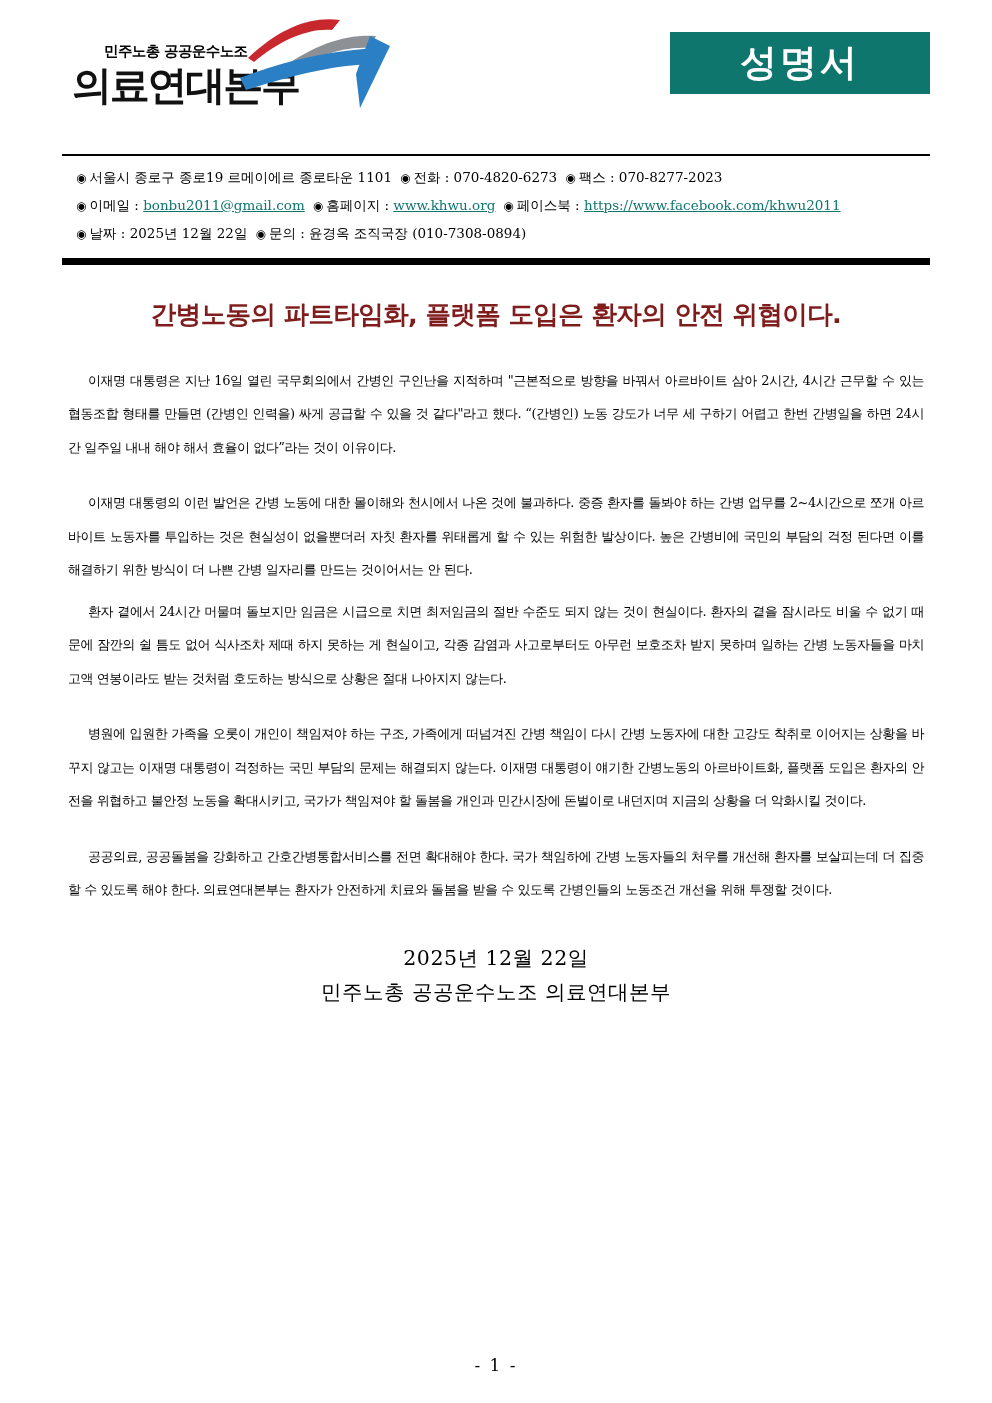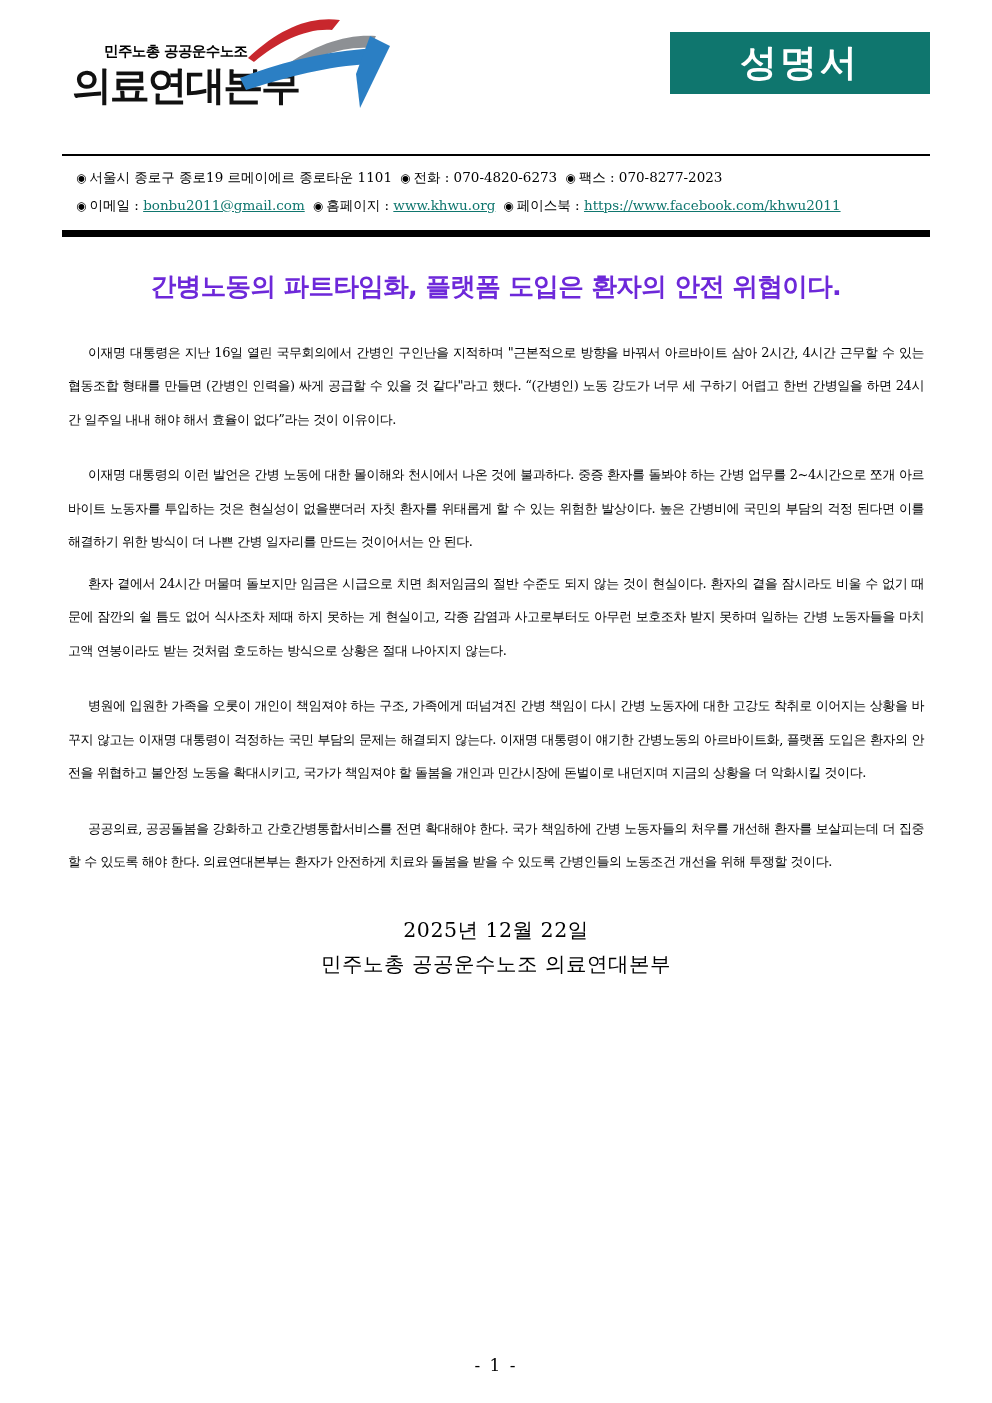--- a/index.html
+++ b/index.html
@@ -133,21 +133,21 @@
     font-weight: bold;
     letter-spacing: -0.5px;
     color: #000000;
     line-height: 1.18;
   }
   .sub-title {
     font-family: "DejaVu Sans", "Liberation Sans", sans-serif;
     font-size: 25.5px;
     font-weight: bold;
     letter-spacing: -0.6px;
-    color: #6d28d9;
+    color: #7f1d1d;
     margin-top: 8px;
     line-height: 1.2;
   }
 
   
   .body-text {
     margin-top: 34px;
     padding: 0 6px;
   }
   .para {
@@ -224,20 +224,23 @@
   <div class="contact-block">
 
     <div class="contact-line">
       <span class="bullet">◉</span><span>서울시 종로구 종로19 르메이에르 종로타운 1101</span><span class="sep"></span><span class="bullet">◉</span><span>전화</span> : <span>070-4820-6273</span><span class="sep"></span><span class="bullet">◉</span><span>팩스</span> : <span>070-8277-2023</span>
     </div>
 
     <div class="contact-line">
       <span class="bullet">◉</span><span>이메일</span> : <a class="lnk" href="#">bonbu2011@gmail.com</a><span class="sep"></span><span class="bullet">◉</span><span>홈페이지</span> : <a class="lnk" href="#">www.khwu.org</a><span class="sep"></span><span class="bullet">◉</span><span>페이스북</span> : <a class="lnk" href="#">https://www.facebook.com/khwu2011</a>
     </div>
 
+    <div class="contact-line">
+      <span class="bullet">◉</span><span>날짜</span> : <span>2025년 12월 22일</span><span class="sep"></span><span class="bullet">◉</span><span>문의</span> : <span>윤경옥 조직국장  (010-7308-0894)</span>
+    </div>
   </div>
 
   <div class="rule-thick"></div>
 
   <div class="titles">
     <div class="sub-title">간병노동의 파트타임화, 플랫폼 도입은 환자의 안전 위협이다.</div>
   </div>
 
   <div class="body-text">
     <p class="para tight">이재명 대통령은 지난 16일 열린 국무회의에서 간병인 구인난을 지적하며 "근본적으로 방향을 바꿔서 아르바이트 삼아 2시간, 4시간 근무할 수 있는 협동조합 형태를 만들면 (간병인 인력을) 싸게 공급할 수 있을 것 같다"라고 했다. “(간병인) 노동 강도가 너무 세 구하기 어렵고 한번 간병일을 하면 24시간 일주일 내내 해야 해서 효율이 없다”라는 것이 이유이다.</p>

